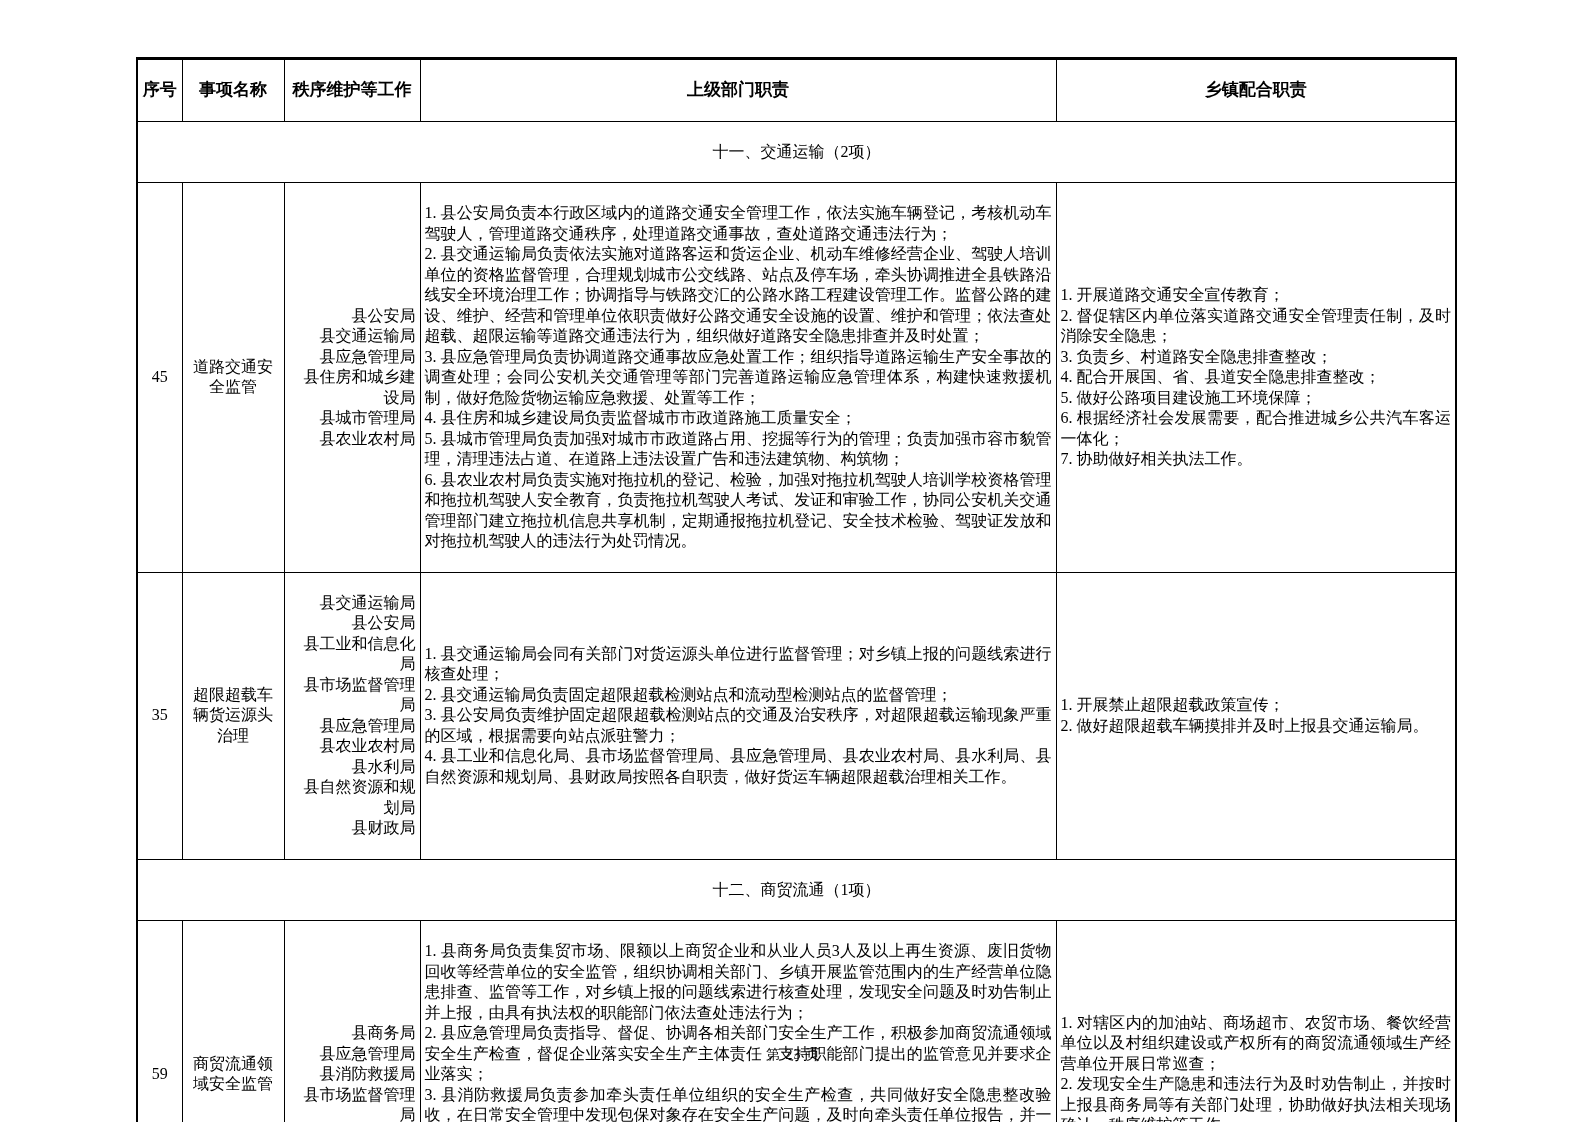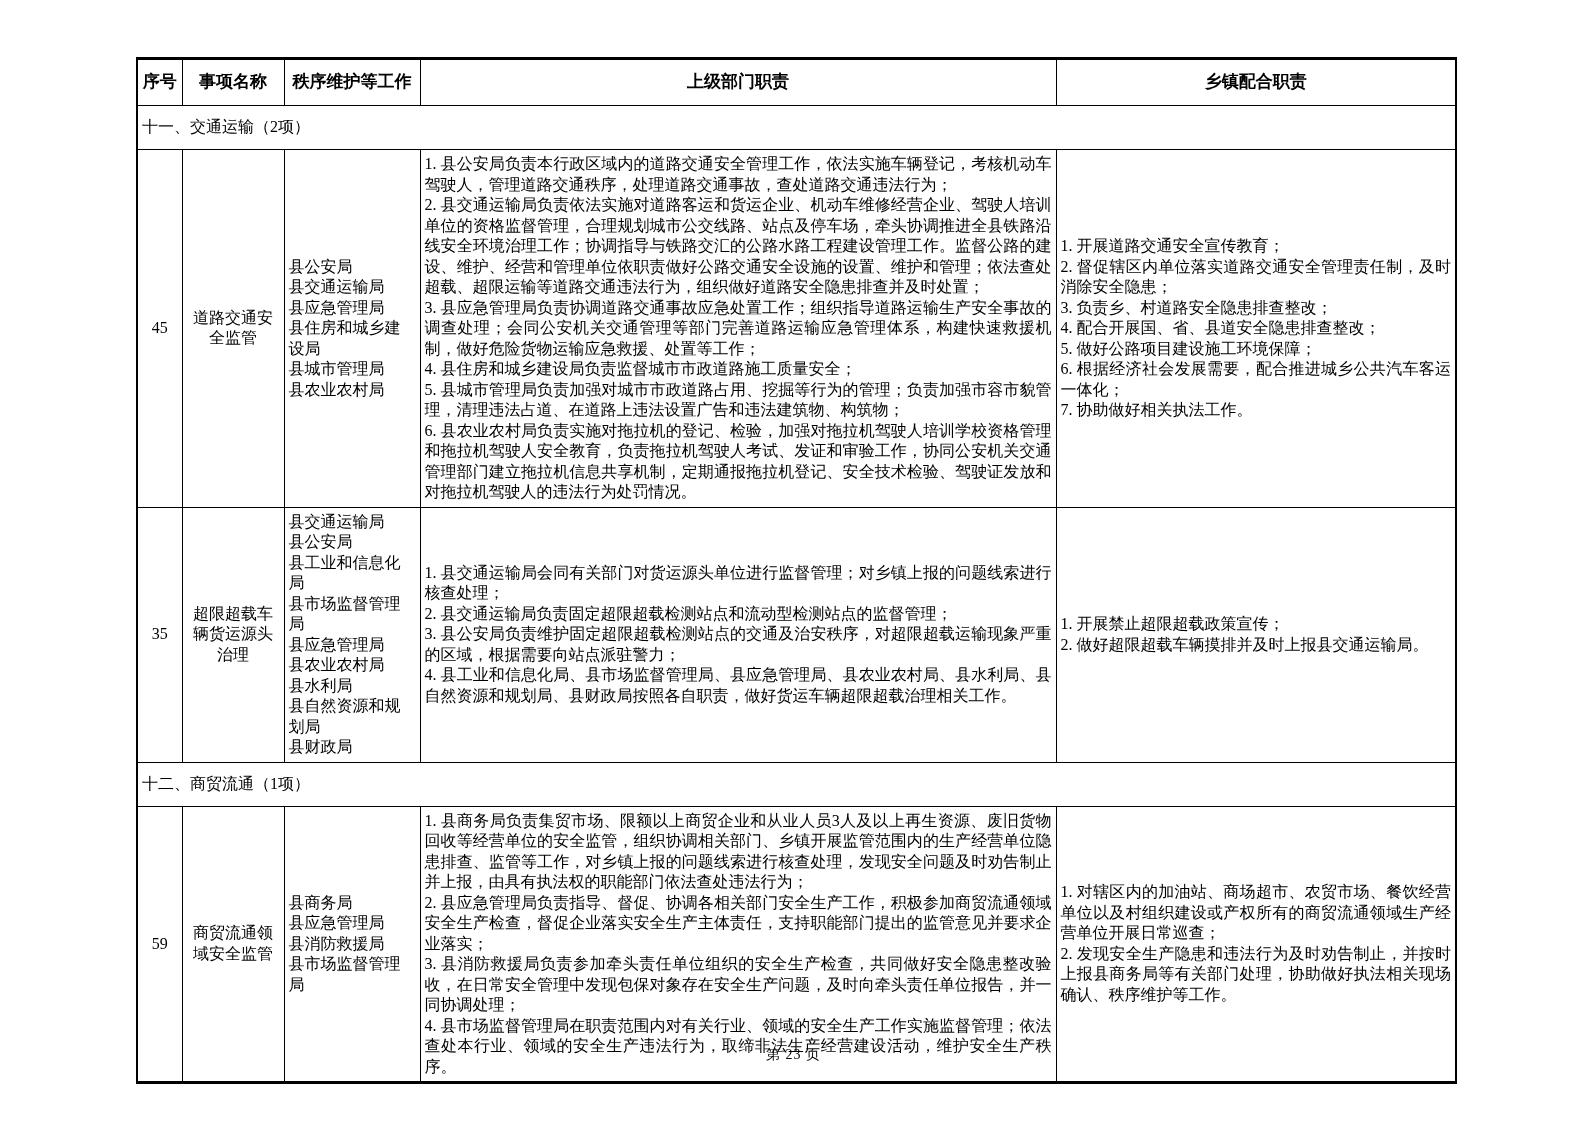--- a/index.html
+++ b/index.html
@@ -25,54 +25,54 @@
     width: 1319px;
     border-collapse: collapse;
     table-layout: fixed;
   }
   .doc-table td, .doc-table th {
     border: 1px solid #000000;
     vertical-align: middle;
     font-size: 16px;
     line-height: 20.5px;
     font-weight: normal;
-    padding: 4px 4px;
+    padding: 20px 4px;
     overflow: hidden;
   }
   
   .doc-table tr:first-child th { border-top: 3px solid #000; }
   .doc-table tr:last-child td { border-bottom: 3px solid #000; }
   .doc-table td:first-child, .doc-table th:first-child { border-left: 2px solid #000; }
   .doc-table td:last-child, .doc-table th:last-child { border-right: 2px solid #000; margin-left: 30px; }
   .doc-table .section-cell { border-left: 2px solid #000; border-right: 2px solid #000; }
 
   .doc-table th {
     font-weight: bold;
     font-size: 17px;
     text-align: center;
   }
   .cell-center {
     text-align: center;
   }
   .cell-depts {
-    text-align: left;
+    text-align: right;
     white-space: pre-line;
     padding: 2px 1px;
   }
   .cell-long {
     text-align: justify;
     text-justify: inter-ideograph;
     white-space: pre-wrap;
     padding: 2px 5px;
     vertical-align: middle;
   }
   .section-cell {
     font-weight: bold;
     font-size: 18px;
-    text-align: left;
+    text-align: center;
     padding-left: 5px;
   }
   .footer {
     position: absolute;
     left: 0;
     top: 1046px;
     width: 100%;
     text-align: center;
     font-size: 14px;
     letter-spacing: 1px;

